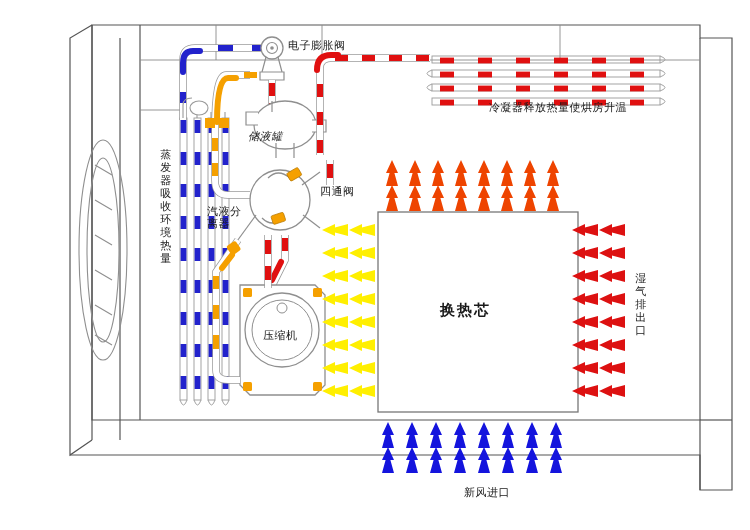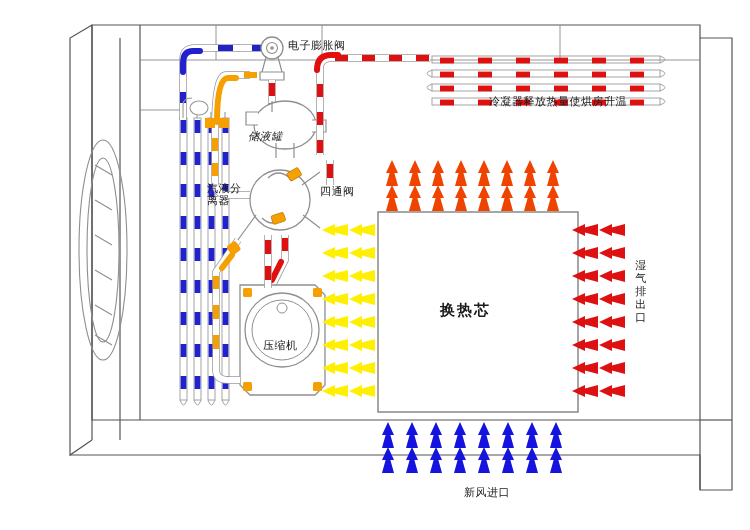--- a/index.html
+++ b/index.html
@@ -421,28 +421,29 @@
           <use href="#chevU" y="25"></use>
         </g>
     </g>
 
   </svg>
 
   <div class="lbl" style="left:288px;top:40px;">电子膨胀阀</div>
 
   <div class="lbl" style="left:248px;top:131px;font-style:italic;">储液罐</div>
 
-  <div class="lbl" style="left:207px;top:183px;width:40px;white-space:normal;">汽液分离器</div>
+  <div class="lbl" style="left:207px;top:206px;width:40px;white-space:normal;">汽液分离器</div>
 
   <div class="lbl" style="left:320px;top:186px;">四通阀</div>
 
-  <div class="lbl" style="left:263px;top:340px;">压缩机</div>
+  <div class="lbl" style="left:263px;top:330px;">压缩机</div>
 
   <div class="lbl big" style="left:440px;top:303px;">换热芯</div>
 
-  <div class="lbl" style="left:489px;top:96px;">冷凝器释放热量使烘房升温</div>
-
-
-  <div class="vlbl" style="left:634px;top:260px;">湿气排出口</div>
+  <div class="lbl" style="left:489px;top:102px;">冷凝器释放热量使烘房升温</div>
+
+  <div class="vlbl" style="left:159px;top:149px;">蒸发器吸收环境热量</div>
+
+  <div class="vlbl" style="left:634px;top:273px;">湿气排出口</div>
 
   <div class="lbl" style="left:451px;top:487px;margin-left:13px;">新风进口</div>
 
 </div>
 
 </body></html>

